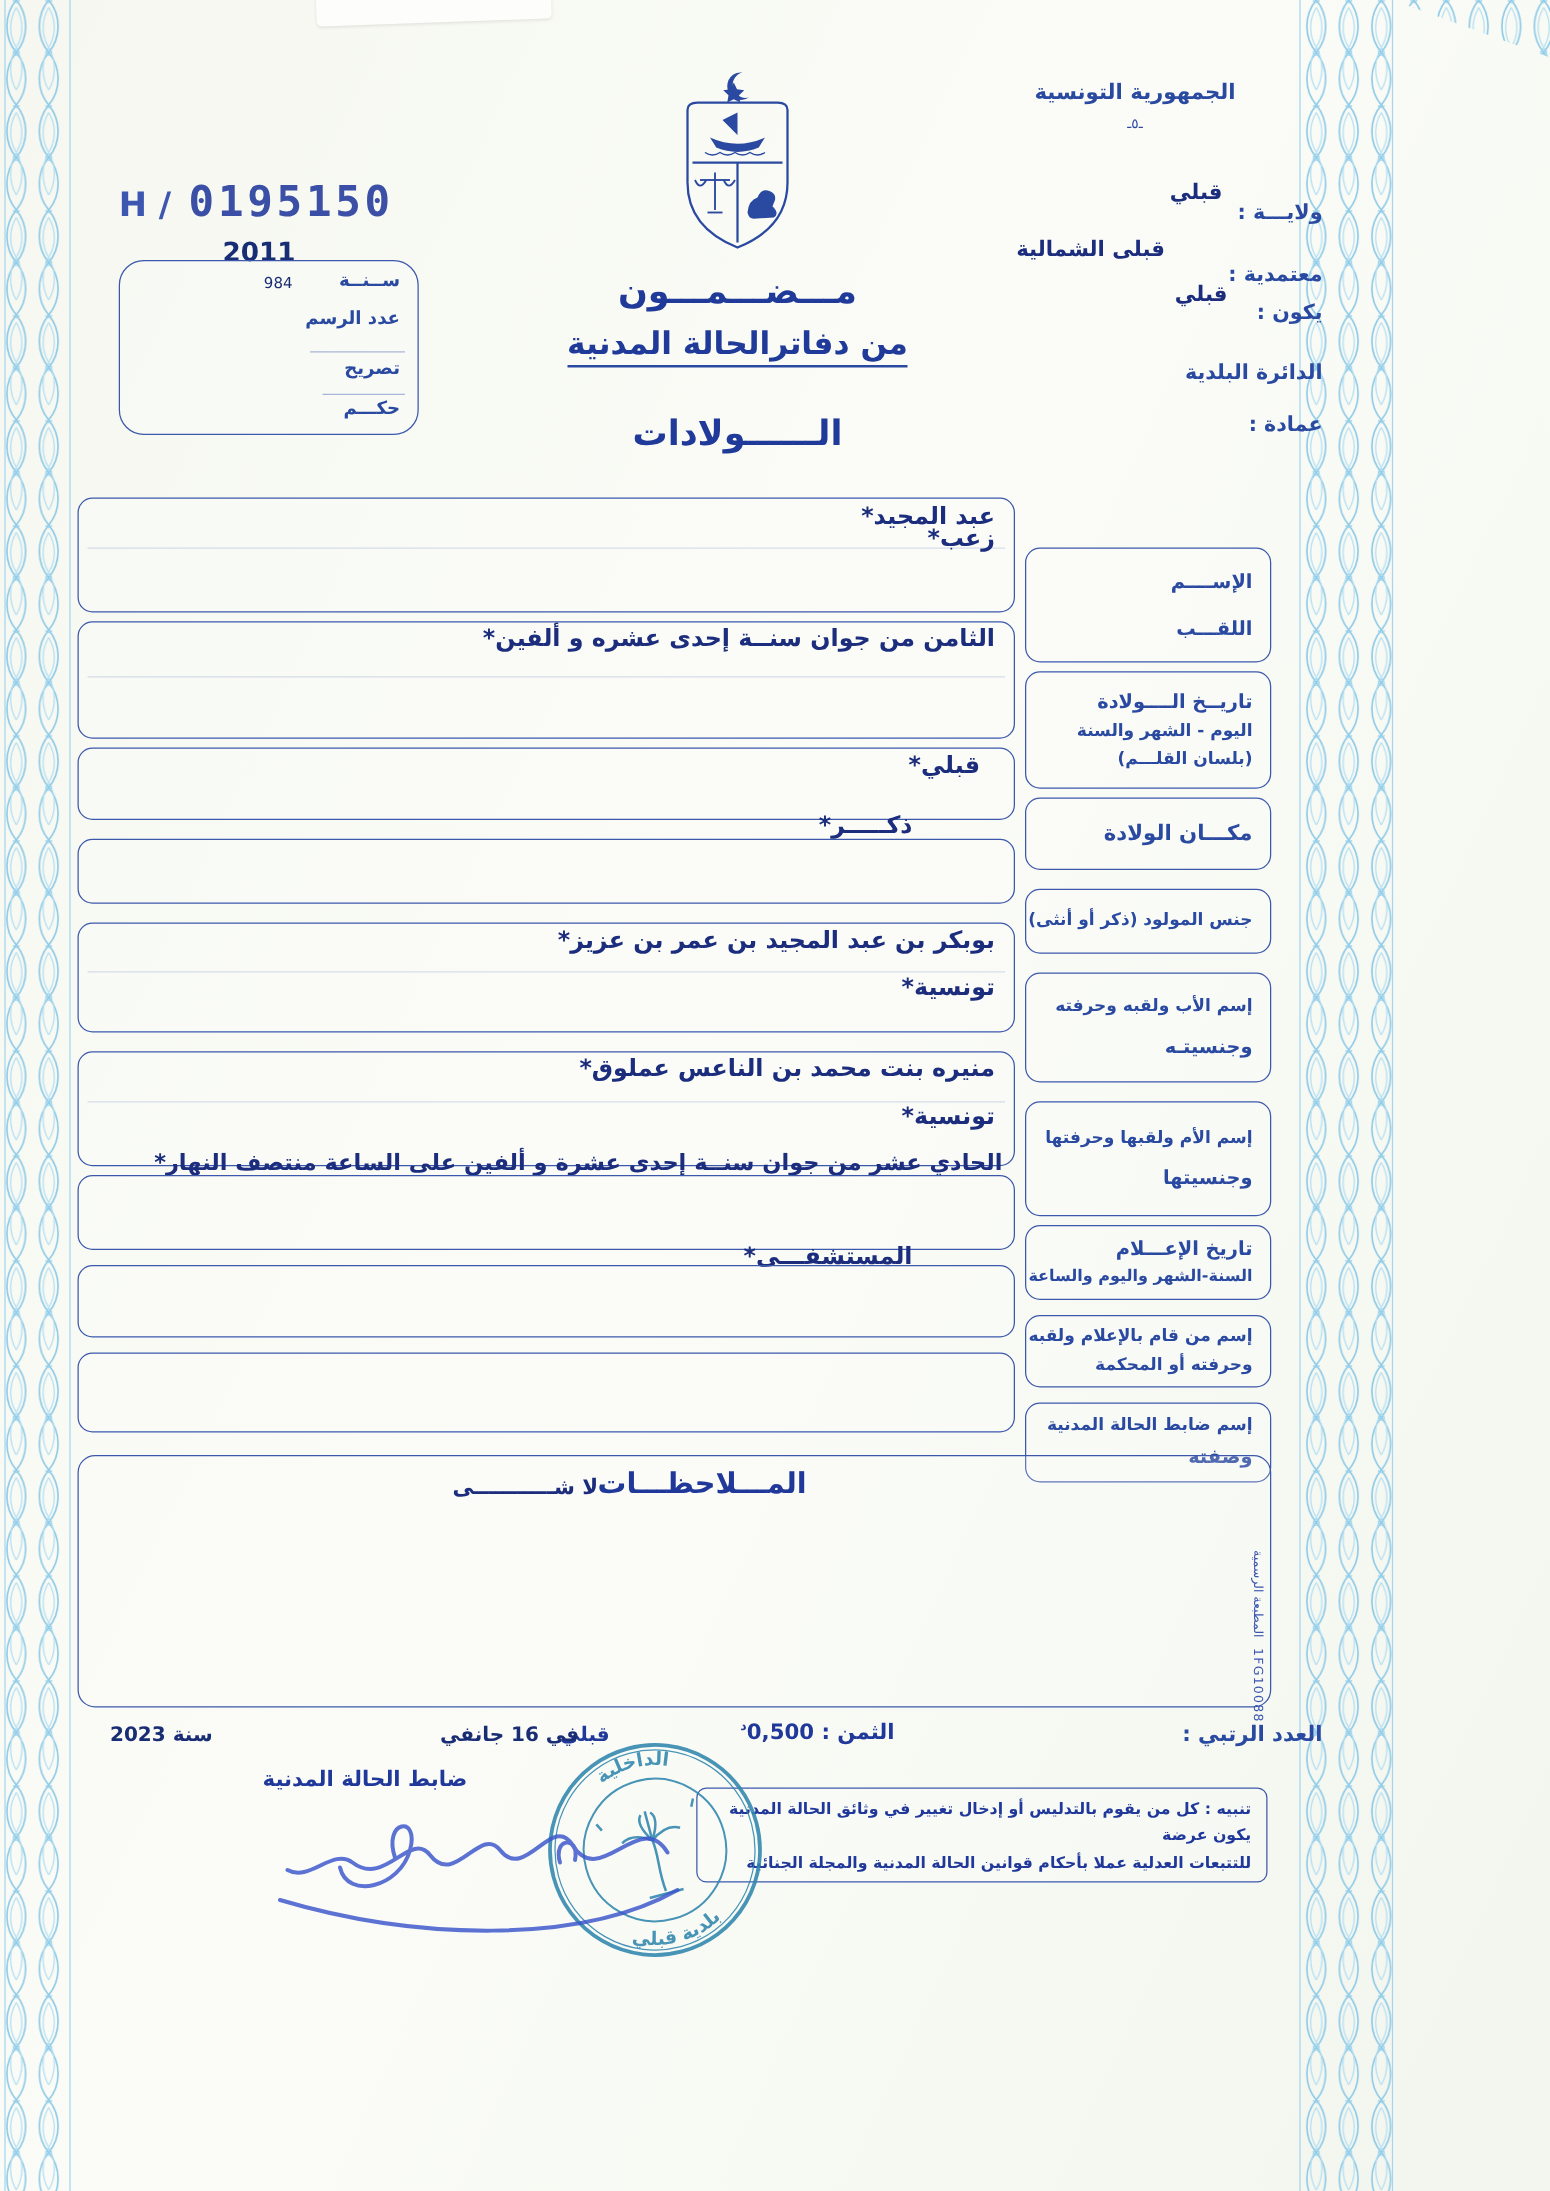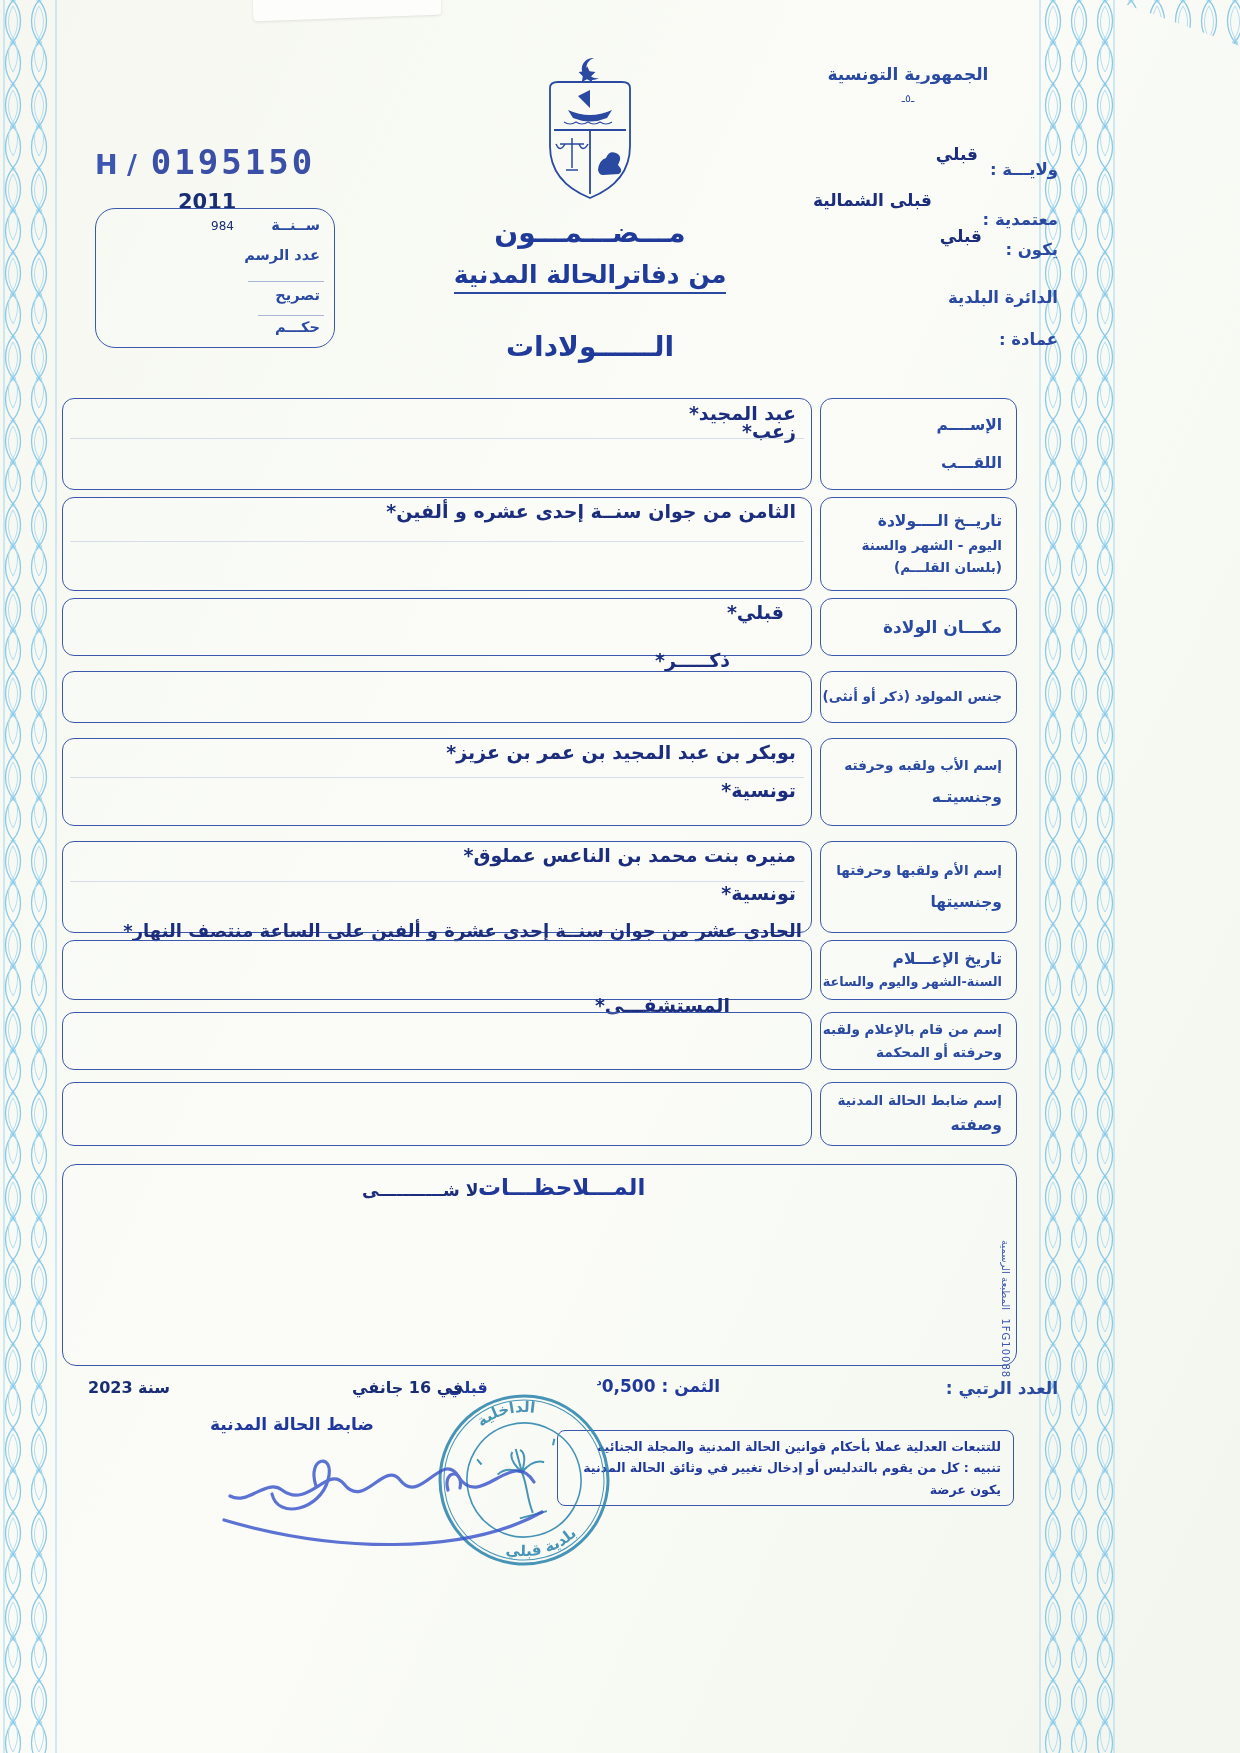--- a/index.html
+++ b/index.html
@@ -3,21 +3,21 @@
 <meta charset="utf-8">
 <style>
   html,body{margin:0;padding:0;background:#e8e8e2;}
   .page{
     position:relative; width:1240px; height:1753px; overflow:hidden;
     background:linear-gradient(115deg,#f5f7f0,#fbfcf7 45%,#f2f5ee);
     font-family:"DejaVu Sans",sans-serif; direction:rtl; color:#2a49a0;padding-left:44px;
   }
   .abs{position:absolute;}
   .box{position:absolute; border:1.6px solid #3c58ac; border-radius:12px; box-sizing:border-box; background:rgba(255,255,255,0.18);}
-  .labelbox{display:flex; flex-direction:column; justify-content:center; text-align:right; padding:6px 14px; gap:3px; color:#2a49a0; font-size:15.5px; font-weight:bold; line-height:1.45;}
+  .labelbox{display:flex; flex-direction:column; justify-content:center; text-align:right; padding:6px 14px; gap:3px; color:#2a49a0; font-size:15.5px; font-weight:bold; line-height:1.45;margin-top:40px;}
   .labelbox span{white-space:nowrap;}
   .sm{font-size:13.6px;}
   .xs{font-size:12.8px;}
   .val{position:absolute; text-align:right; color:#1b2d7c; font-weight:bold; font-size:19px; white-space:nowrap;}
   .lbl{position:absolute; color:#2a49a0; font-size:16.5px; font-weight:bold; white-space:nowrap;}
   .navy{color:#192d74;}
   .faintline{position:absolute; border-top:1px solid rgba(70,100,180,.20); height:0;}
   .title{position:absolute; text-align:center; color:#203a9a; font-weight:bold; letter-spacing:1px;}
   .vert{writing-mode:vertical-rl; letter-spacing:1px;}
   svg text{font-family:"DejaVu Sans",sans-serif;}
@@ -172,29 +172,29 @@
   <div class="box labelbox" style="left:820px;top:1082px;width:197px;height:64px">
     <span class="sm">إسم ضابط الحالة المدنية</span>
     <span>وصفته</span>
   </div>
 
   <div class="box" style="left:62px;top:1164px;width:955px;height:202px;border-radius:14px"></div>
   <span class="abs" style="left:478px;top:1174px;font-size:23px;font-weight:bold;color:#20389a;letter-spacing:2px">المـــلاحظـــات</span>
   <span class="abs val" style="left:362px;top:1180px;font-size:17px">لا شـــــــــــى</span>
 
   <span class="lbl" style="right:226px;top:1378px;font-size:17px">العدد الرتبي :</span>
-  <span class="abs" style="left:588px;top:1376px;width:132px;text-align:right;font-size:17px;font-weight:bold;color:#20389a"><span>الثمن : 0,500</span><sup style="font-size:10px">د</sup></span>
+  <span class="abs" style="left:588px;top:1376px;width:132px;text-align:center;font-size:17px;font-weight:bold;color:#20389a"><span>الثمن : 0,500</span><sup style="font-size:10px">د</sup></span>
   <span class="abs" style="left:448px;top:1378px;font-size:16px;font-weight:bold;color:#20389a">قبلي</span>
   <span class="abs navy" style="left:352px;top:1378px;font-size:16px;font-weight:bold">في 16 جانفي</span>
   <span class="abs navy" style="left:88px;top:1378px;font-size:16px;font-weight:bold">سنة 2023</span>
   <span class="abs" style="left:210px;top:1414px;font-size:17px;font-weight:bold;color:#20389a">ضابط الحالة المدنية</span>
 
   <div class="box" style="left:557px;top:1430px;width:457px;height:76px;border-radius:8px;padding:8px 12px;display:flex;flex-direction:column;justify-content:center">
+    <span style="font-size:12.6px;font-weight:bold;color:#20389a;line-height:1.7">تنبيه : كل من يقوم بالتدليس أو إدخال تغيير في وثائق الحالة المدنية يكون عرضة</span>
     <span style="font-size:12.6px;font-weight:bold;color:#20389a;line-height:1.7">للتتبعات العدلية عملا بأحكام قوانين الحالة المدنية والمجلة الجنائية</span>
-    <span style="font-size:12.6px;font-weight:bold;color:#20389a;line-height:1.7">تنبيه : كل من يقوم بالتدليس أو إدخال تغيير في وثائق الحالة المدنية يكون عرضة</span>
   </div>
 
   <div class="abs vert" style="left:1000px;top:1228px;height:150px;font-size:10px;color:#3b55b0">
     <span>1FG10088</span>&nbsp;
     <span>المطبعة الرسمية</span>
   </div>
 
   <svg class="abs" style="left:432px;top:1388px;opacity:.88" width="184" height="184" viewBox="0 0 184 184">
     <g transform="rotate(-15 92 92)" stroke="#2f86ae" fill="none">
       <circle cx="92" cy="92" r="84" stroke-width="3"></circle>

